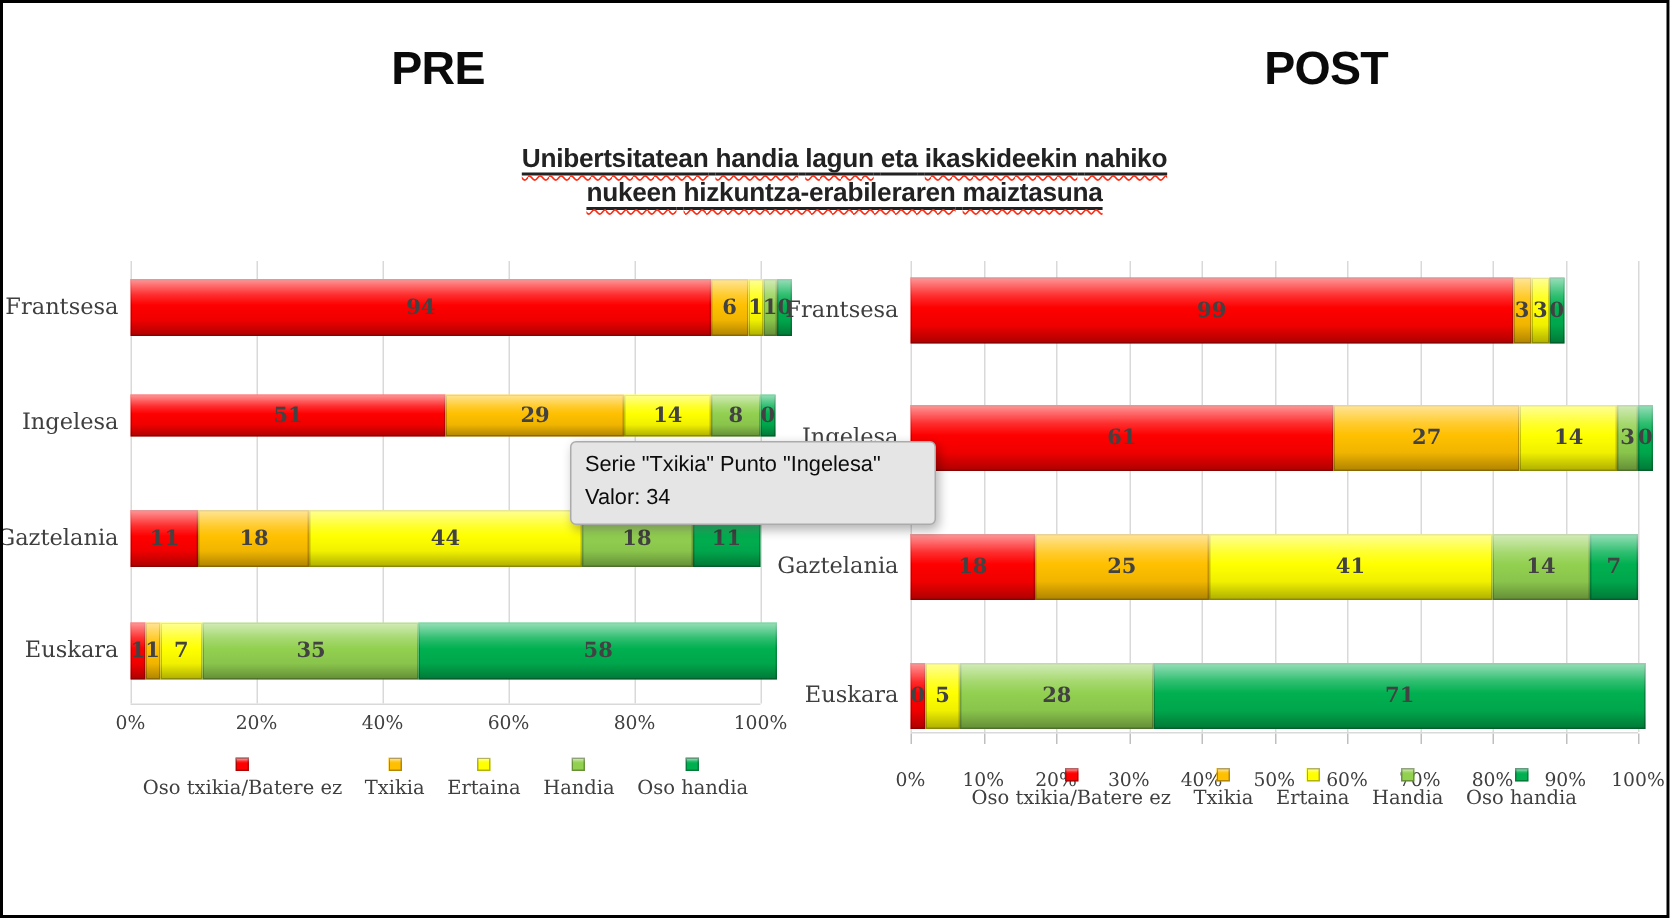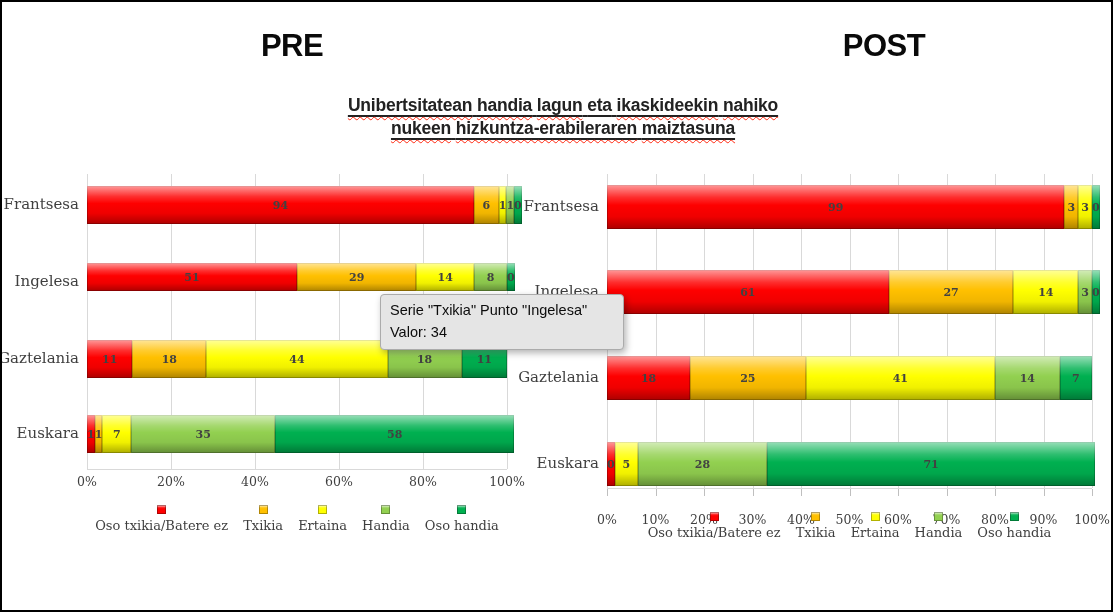--- a/index.html
+++ b/index.html
@@ -29,21 +29,21 @@
     position:relative;display:flex;align-items:center;justify-content:center;
     overflow:visible;
     box-shadow:inset 0 0 0 1px rgba(0,0,0,.22);
   }
   .seg::before{
     content:"";position:absolute;inset:0;pointer-events:none;
     background:linear-gradient(180deg,rgba(255,255,255,.60) 0%,rgba(255,255,255,.18) 28%,rgba(255,255,255,0) 46%,rgba(0,0,0,.06) 72%,rgba(0,0,0,.32) 100%);
   }
   .seg-label{
     position:relative;z-index:2;white-space:nowrap;
-    font-family:"DejaVu Serif",serif;font-size:11px;font-weight:700;color:#424242;
+    font-family:"DejaVu Serif",serif;font-size:14px;font-weight:700;color:#424242;
   }
   .cat-label{
     position:absolute;text-align:right;font-family:"DejaVu Serif",serif;
     font-size:15px;color:#3f3f3f;white-space:nowrap;
   }
   .axis-label{
     position:absolute;width:60px;text-align:center;
     font-family:"DejaVu Serif",serif;font-size:12.5px;color:#3f3f3f;
   }
   .tick{position:absolute;width:1px;height:7px;background:#bfbfbf;}
@@ -194,21 +194,21 @@
       <div class="grid" style="left: 291px;"></div>
       <div class="grid" style="left: 340px;"></div>
       <div class="grid" style="left: 388px;"></div>
       <div class="grid" style="left: 437px;"></div>
       <div class="grid" style="left: 485px;"></div>
     </div>
     <div class="cat-label" style="left: 455px; width: 142px; top: 195px;">Frantsesa</div>
     <div class="cat-label" style="left: 455px; width: 142px; top: 280px;">Ingelesa</div>
     <div class="cat-label" style="left: 455px; width: 142px; top: 366px;">Gaztelania</div>
     <div class="cat-label" style="left: 455px; width: 142px; top: 452px;">Euskara</div>
-    <div class="bar-row" style="left: 605px; top: 183px; width: 485px; height: 44px;">
+    <div class="bar-row" style="left: 605px; top: 183px; width: 426px; height: 44px;">
       <div class="seg" style="flex: 0 0 94.2857%; background-color: rgb(254, 0, 0);">
         <span class="seg-label">99</span>
       </div>
       <div class="seg" style="flex: 0 0 2.85714%; background-color: rgb(255, 192, 0);">
         <span class="seg-label">3</span>
       </div>
       <div class="seg" style="flex: 0 0 2.85714%; background-color: rgb(255, 255, 0);">
         <span class="seg-label">3</span>
       </div>
       <div class="seg" style="flex: 0 0 0%; background-color: rgb(146, 208, 80);"></div>

